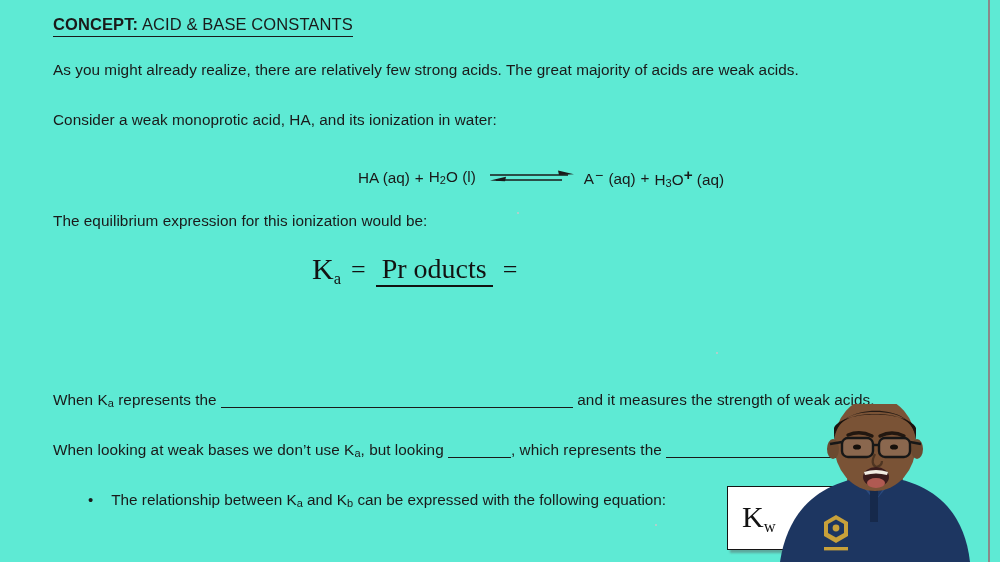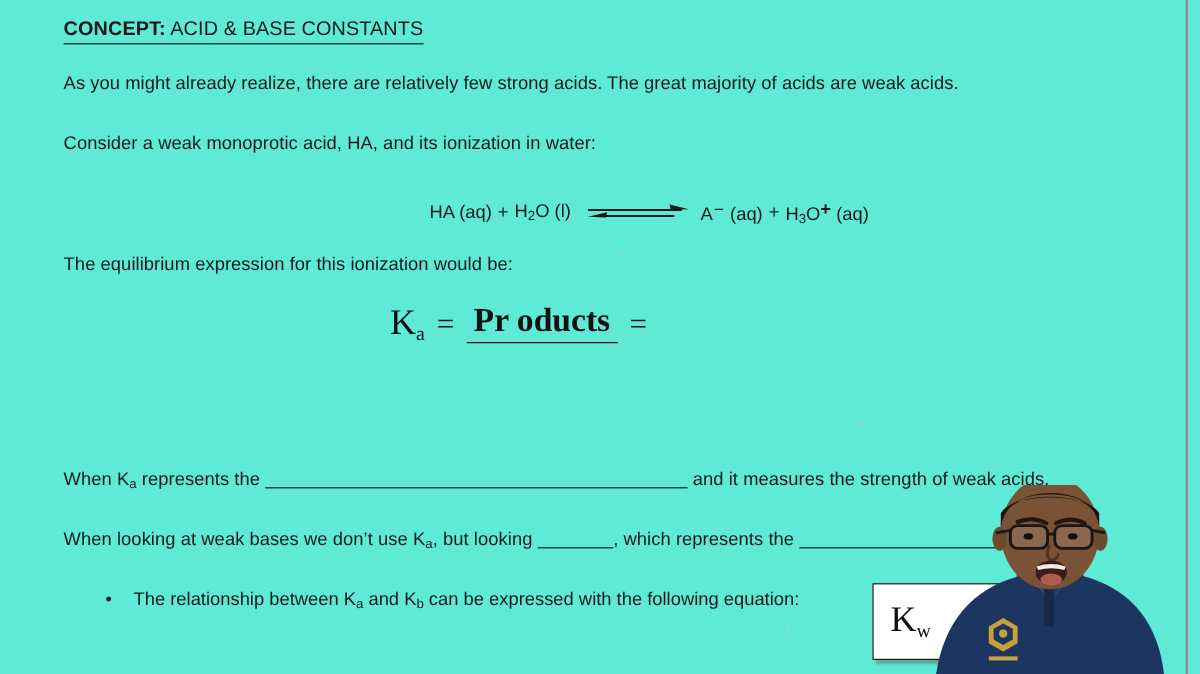--- a/index.html
+++ b/index.html
@@ -95,29 +95,28 @@
     position: absolute;
     left: 312px;
     top: 252px;
     font-family: "Liberation Serif", serif;
     font-size: 28px;
     color: #121212;
     display: flex;
     align-items: center;
     white-space: nowrap;
   }
-  .ka-eq .kvar { font-size: 30px; margin-left: 13px; }
+  .ka-eq .kvar { font-size: 30px; }
   .ka-eq .kvar sub { font-size: 0.55em; vertical-align: -0.30em; }
   .ka-eq .eqsign { margin: 0 10px; font-size: 26px; }
   .fraction {
     display: inline-flex;
     flex-direction: column;
     align-items: flex-start;
     line-height: 1.08;
-    font-weight: bold;
   }
   .fraction .numer { padding: 0 6px 1px 6px; }
   .fraction .denom { padding: 2px 6px 0 6px; }
   .fraction .bar {
     width: 100%;
     height: 1.8px;
     background: #121212;
   }
 
   

